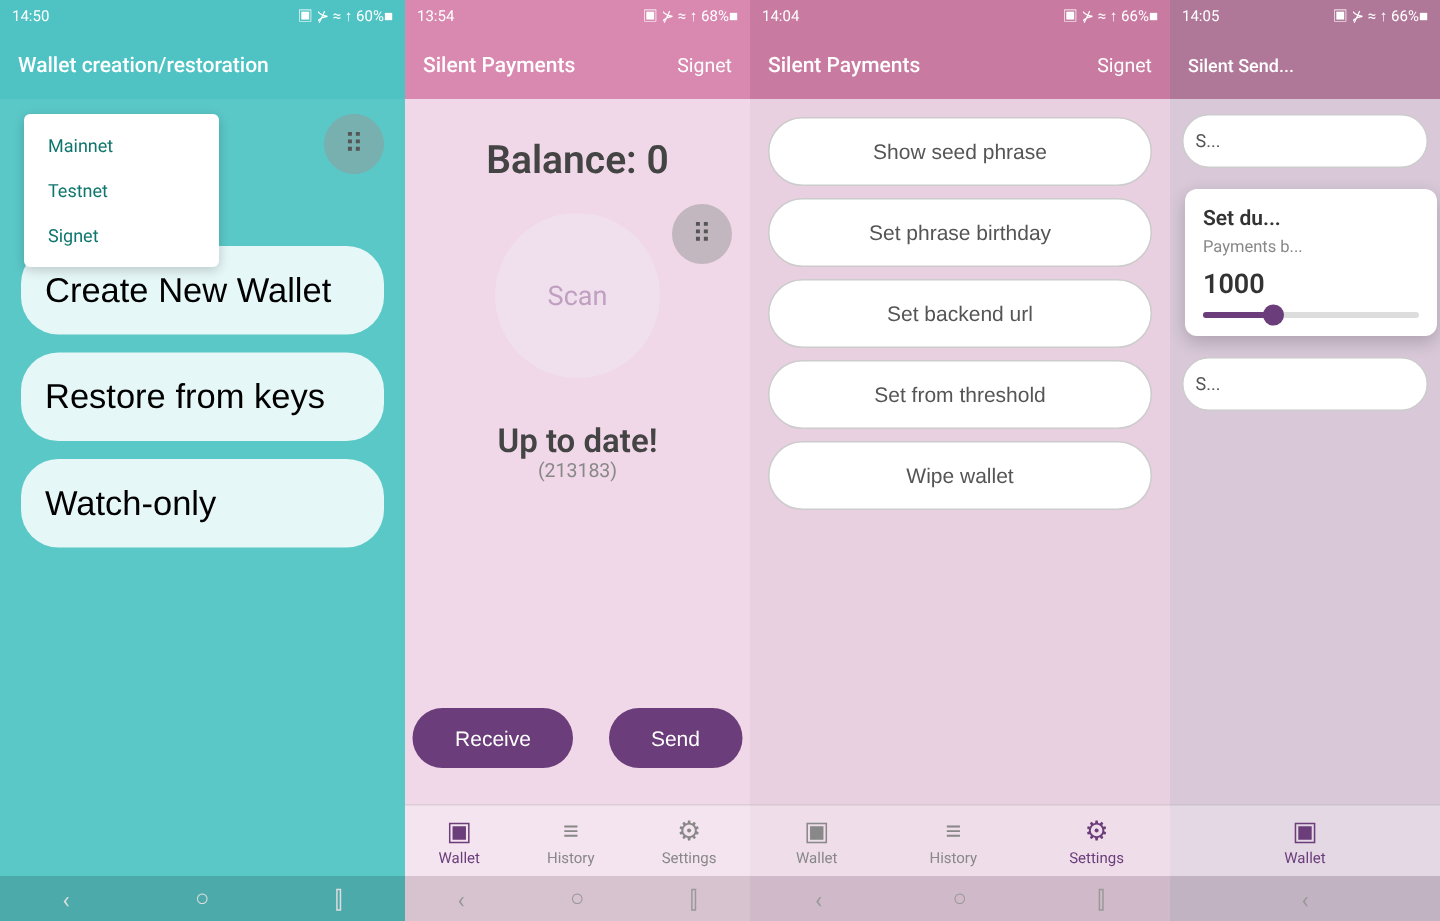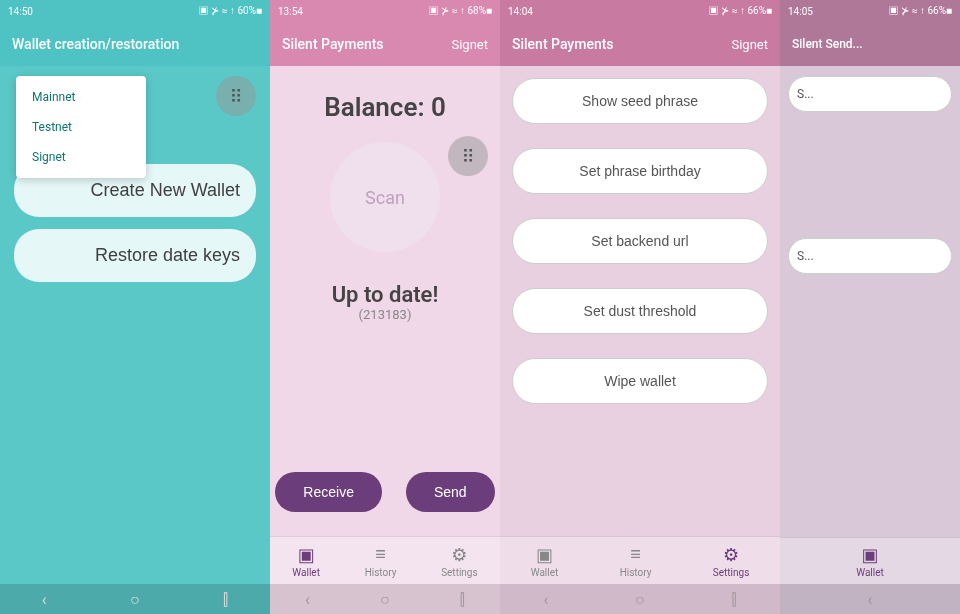--- a/index.html
+++ b/index.html
@@ -117,24 +117,24 @@
       flex-direction: column;
       gap: 12px;
       width: 100%;
       margin-top: 40px;
     }
     .wallet-btn {
       background: rgba(255,255,255,0.85);
       border: none;
       border-radius: 25px;
       padding: 16px;
-      font-size: 18px;
-      color: #404040;
+      font-size: 23px;
+      color: #000000;
       font-weight: 500;
-      text-align: right;
+      text-align: left;
       cursor: pointer;
       width: 100%;
     }
 
     
     .screen-2-content {
       flex: 1;
       display: flex;
       flex-direction: column;
       align-items: center;
@@ -222,21 +222,21 @@
       color: #6b3d7a;
     }
     .nav-label.inactive { color: #888; }
 
     
     .screen-3-content {
       flex: 1;
       display: flex;
       flex-direction: column;
       padding: 12px 12px;
-      gap: 24px;
+      gap: 8px;
     }
     .settings-btn {
       background: white;
       border: 1.5px solid #ccc;
       border-radius: 25px;
       padding: 14px;
       font-size: 14px;
       color: #555;
       text-align: center;
       cursor: pointer;
@@ -338,21 +338,22 @@
         <div class="dropdown-item">Testnet</div>
         <div class="dropdown-item">Signet</div>
       </div>
 
       <div class="grid-btn">
         <span class="grid-icon">⠿</span>
       </div>
 
       <div class="wallet-buttons">
         <button class="wallet-btn">Create New Wallet</button>
-        <button class="wallet-btn">Restore date keys</button>
+        <button class="wallet-btn">Restore from keys</button>
+        <button class="wallet-btn">Watch-only</button>
       </div>
     </div>
 
     <div style="display:flex; justify-content:space-around; align-items:center; height:30px; background:rgba(0,0,0,0.15);">
       <span style="color:#ddd; font-size:16px; cursor:pointer;">‹</span>
       <span style="color:#ddd; font-size:16px; cursor:pointer;">○</span>
       <span style="color:#ddd; font-size:16px; cursor:pointer;">⫿</span>
     </div>
   </div>
 
@@ -400,21 +401,21 @@
 
   <div class="screen screen-3">
     <div class="app-bar pink2">
       <span class="app-bar-title">Silent Payments</span>
       <span class="app-bar-action">Signet</span>
     </div>
     <div class="screen-3-content">
       <button class="settings-btn">Show seed phrase</button>
       <button class="settings-btn">Set phrase birthday</button>
       <button class="settings-btn">Set backend url</button>
-      <button class="settings-btn">Set dust threshold</button>
+      <button class="settings-btn">Set from threshold</button>
       <button class="settings-btn">Wipe wallet</button>
     </div>
     <div class="bottom-nav">
       <div class="nav-item">
         <span class="nav-icon inactive">▣</span>
         <span class="nav-label inactive">Wallet</span>
       </div>
       <div class="nav-item">
         <span class="nav-icon inactive">≡</span>
         <span class="nav-label inactive">History</span>
@@ -432,20 +433,29 @@
   </div>
 
   <div class="screen screen-4">
     <div class="app-bar pink3">
       <span class="app-bar-title" style="font-size:12px;">Silent Send...</span>
     </div>
     <div class="screen-4-content">
 
       <div style="background:white; border:1.5px solid #ccc; border-radius:20px; padding:10px 8px; font-size:12px; color:#555; width:100%;">S...</div>
 
+      <div class="set-dust-popup">
+        <div class="popup-title">Set du...</div>
+        <div class="popup-sub">Payments b...</div>
+        <div class="popup-value">1000</div>
+        <div class="slider-track">
+          <div class="slider-fill"></div>
+          <div class="slider-thumb"></div>
+        </div>
+      </div>
 
       <div style="background:white; border:1.5px solid #ccc; border-radius:20px; padding:10px 8px; font-size:12px; color:#555; width:100%; margin-top: 120px;">S...</div>
     </div>
     <div class="bottom-nav">
       <div class="nav-item">
         <span class="nav-icon">▣</span>
         <span class="nav-label">Wallet</span>
       </div>
     </div>
     <div style="display:flex; justify-content:space-around; align-items:center; height:30px; background:rgba(0,0,0,0.1);">

